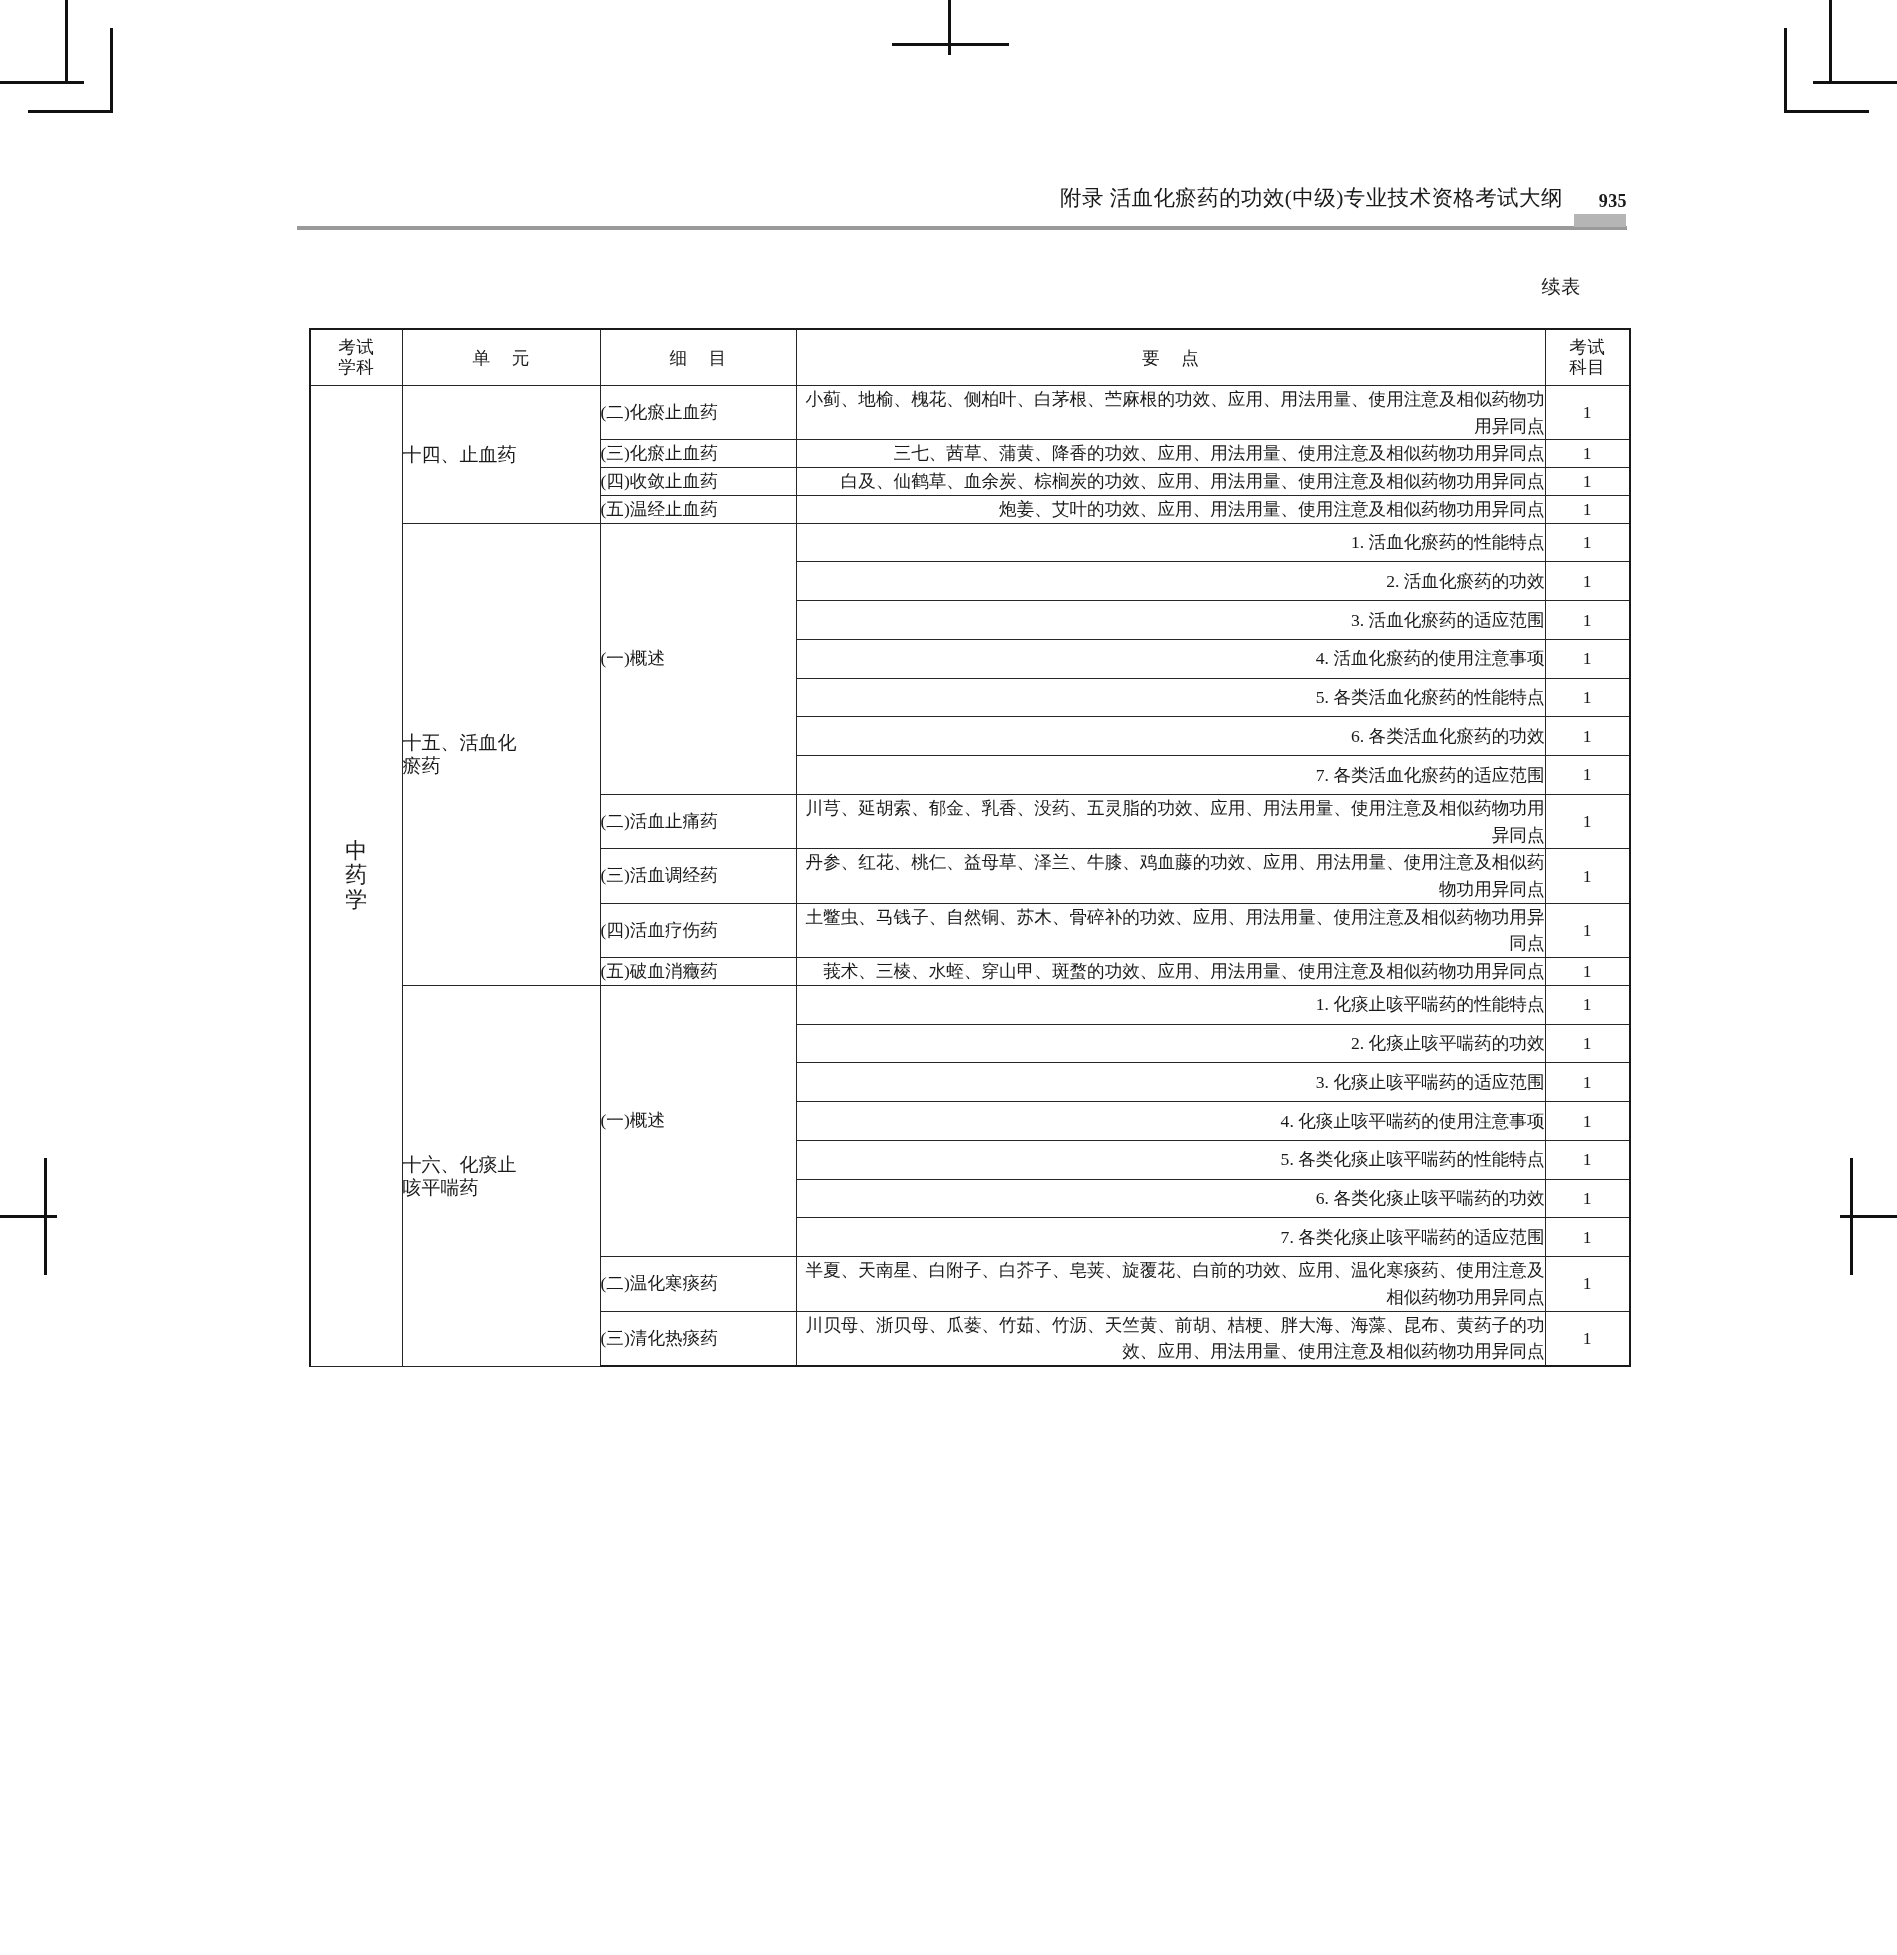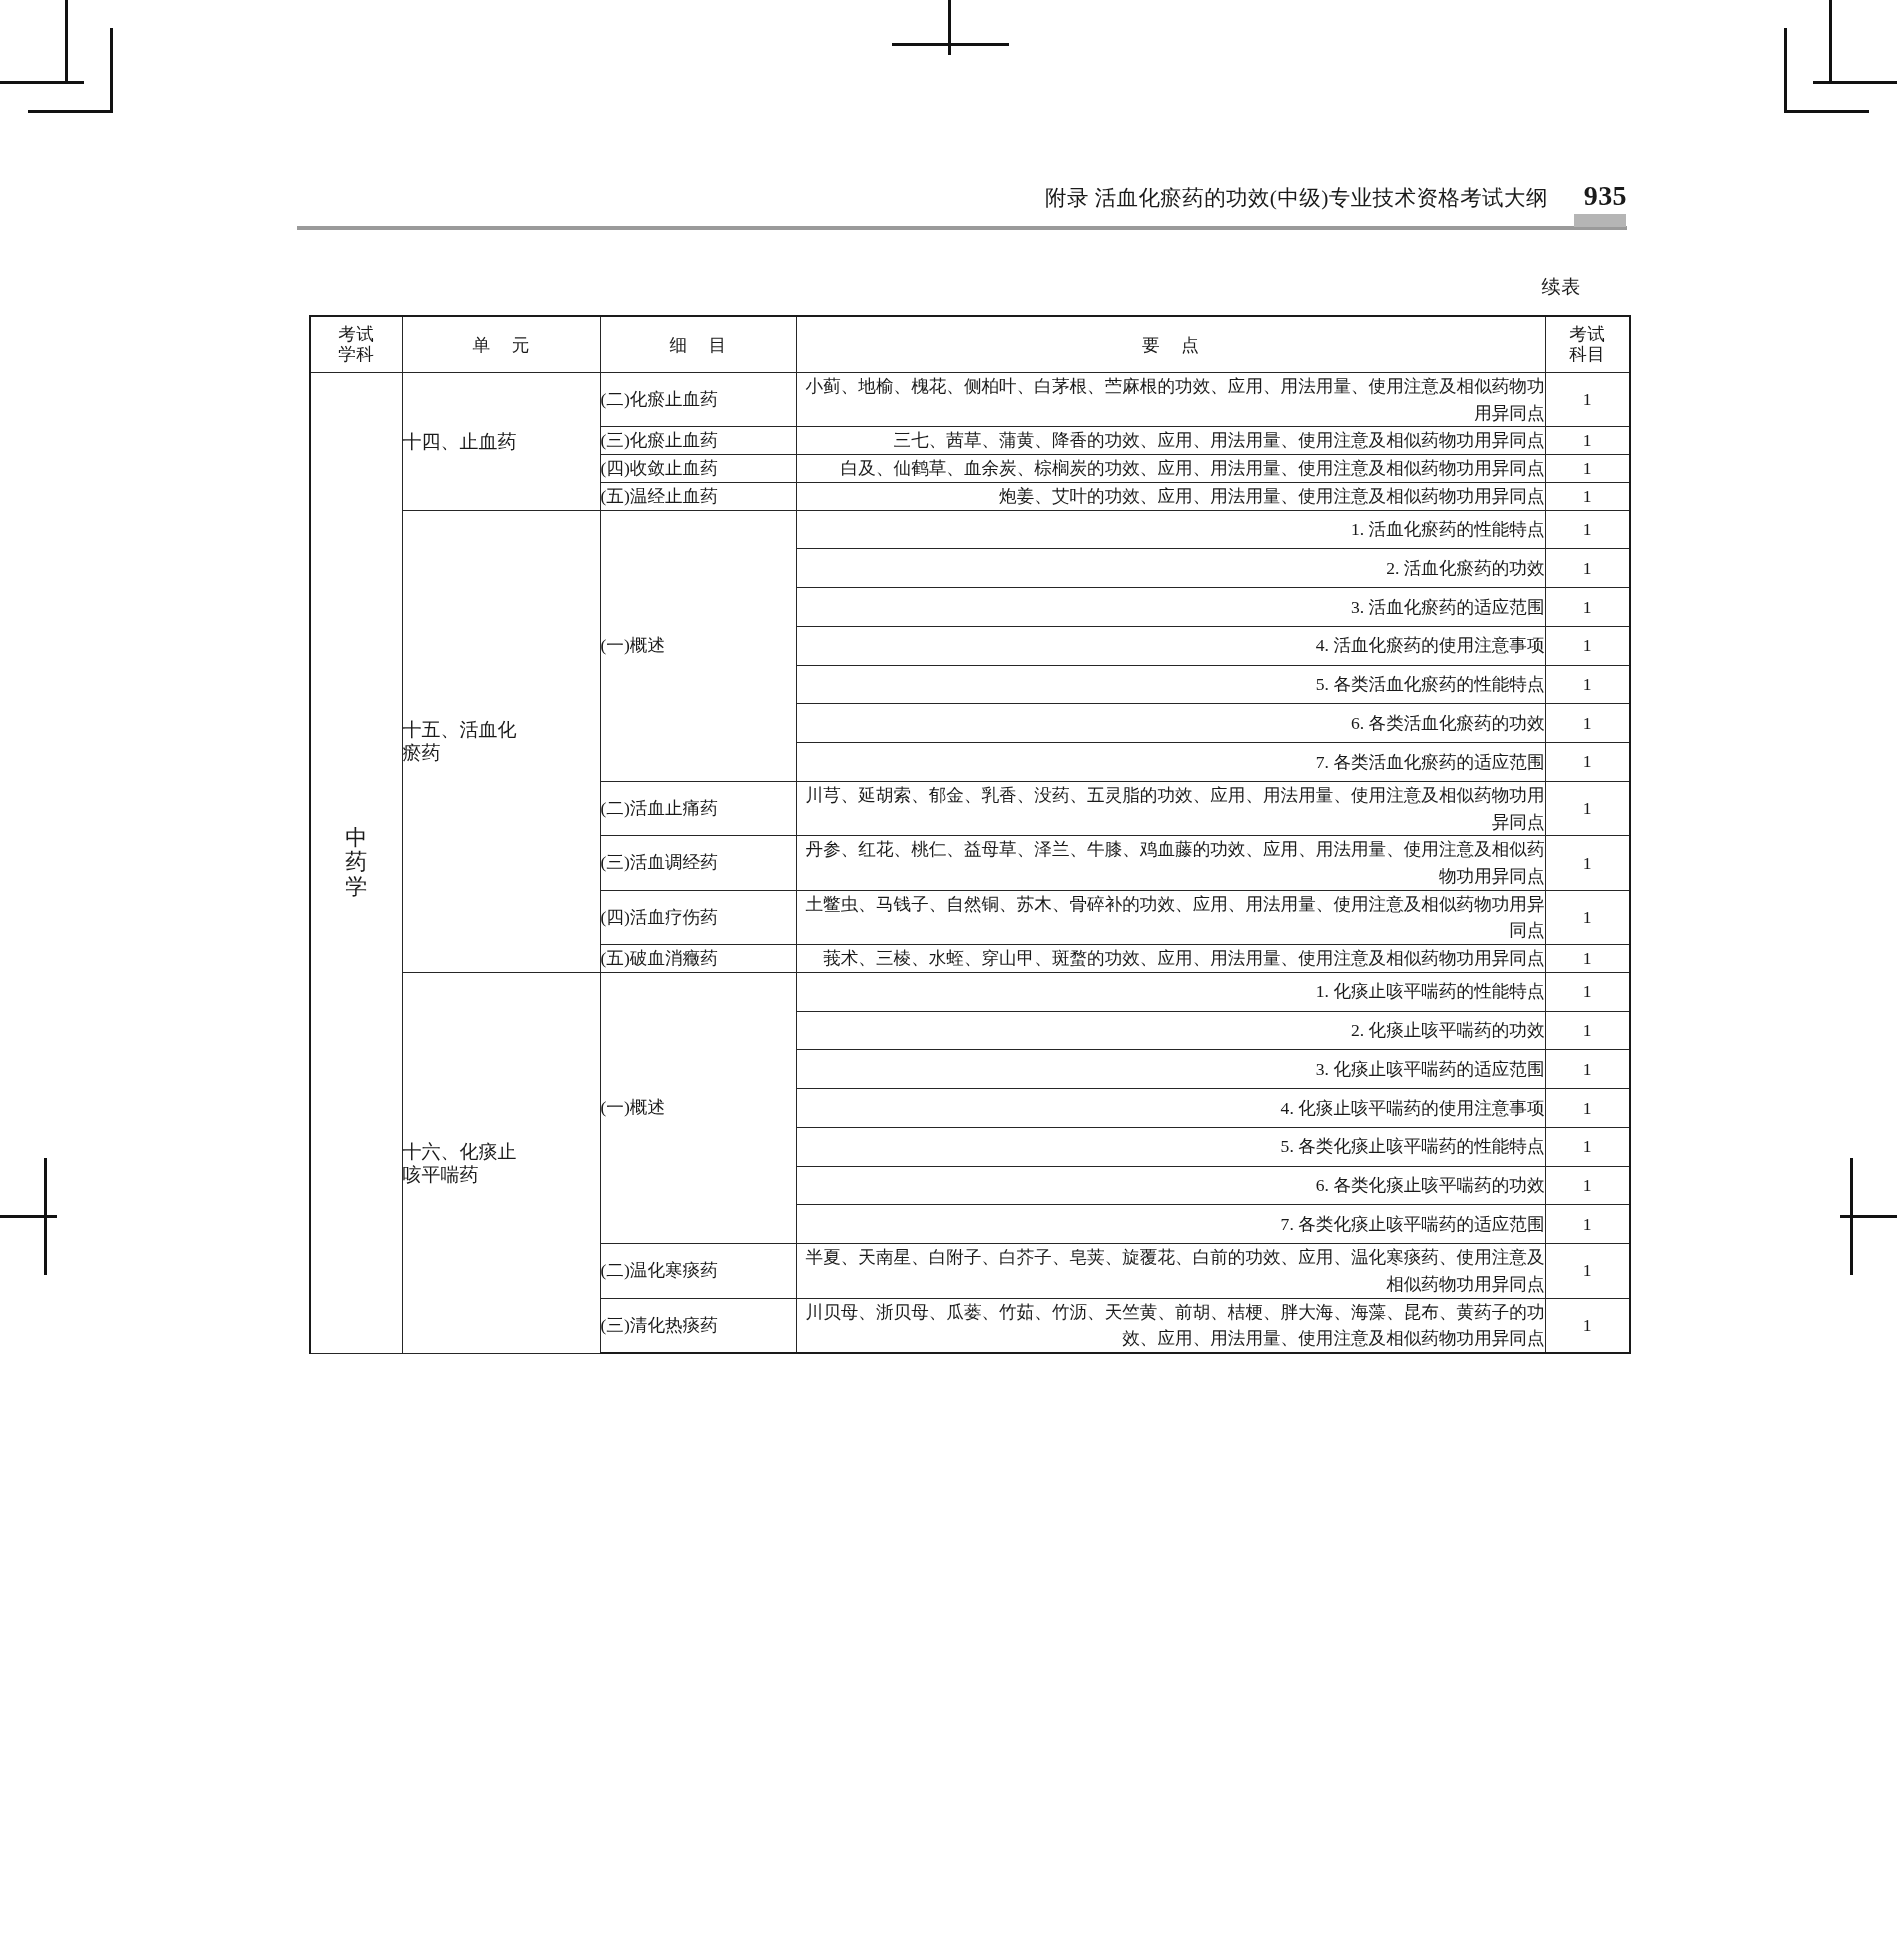--- a/index.html
+++ b/index.html
@@ -55,21 +55,21 @@
     align-items: flex-end;
     justify-content: flex-end;
     white-space: nowrap;
   }
   .runhead-title {
     font-size: 21.5px;
     letter-spacing: 0.4px;
     font-weight: 500;
   }
   .runhead-pageno {
-    font-size: 28px;
+    font-size: 18px;
     font-weight: bold;
     margin-left: 36px;
     letter-spacing: 0.4px;
     margin-top: 43px;
   }
   .runhead-rule {
     position: absolute;
     left: 297px;
     top: 226px;
     width: 1330px;
@@ -91,21 +91,21 @@
     right: 316px;
     top: 274px;
     font-size: 19px;
     letter-spacing: 0.8px;
   }
 
   
   .tbl-wrap {
     position: absolute;
     left: 309px;
-    top: 315px;
+    top: 328px;
     width: 1092px;
   }
   table.syl {
     border-collapse: collapse;
     width: 100%;
     table-layout: fixed;
   }
   table.syl col.c1 { width: 92px; }
   table.syl col.c2 { width: 198px; }
   table.syl col.c3 { width: 196px; }

